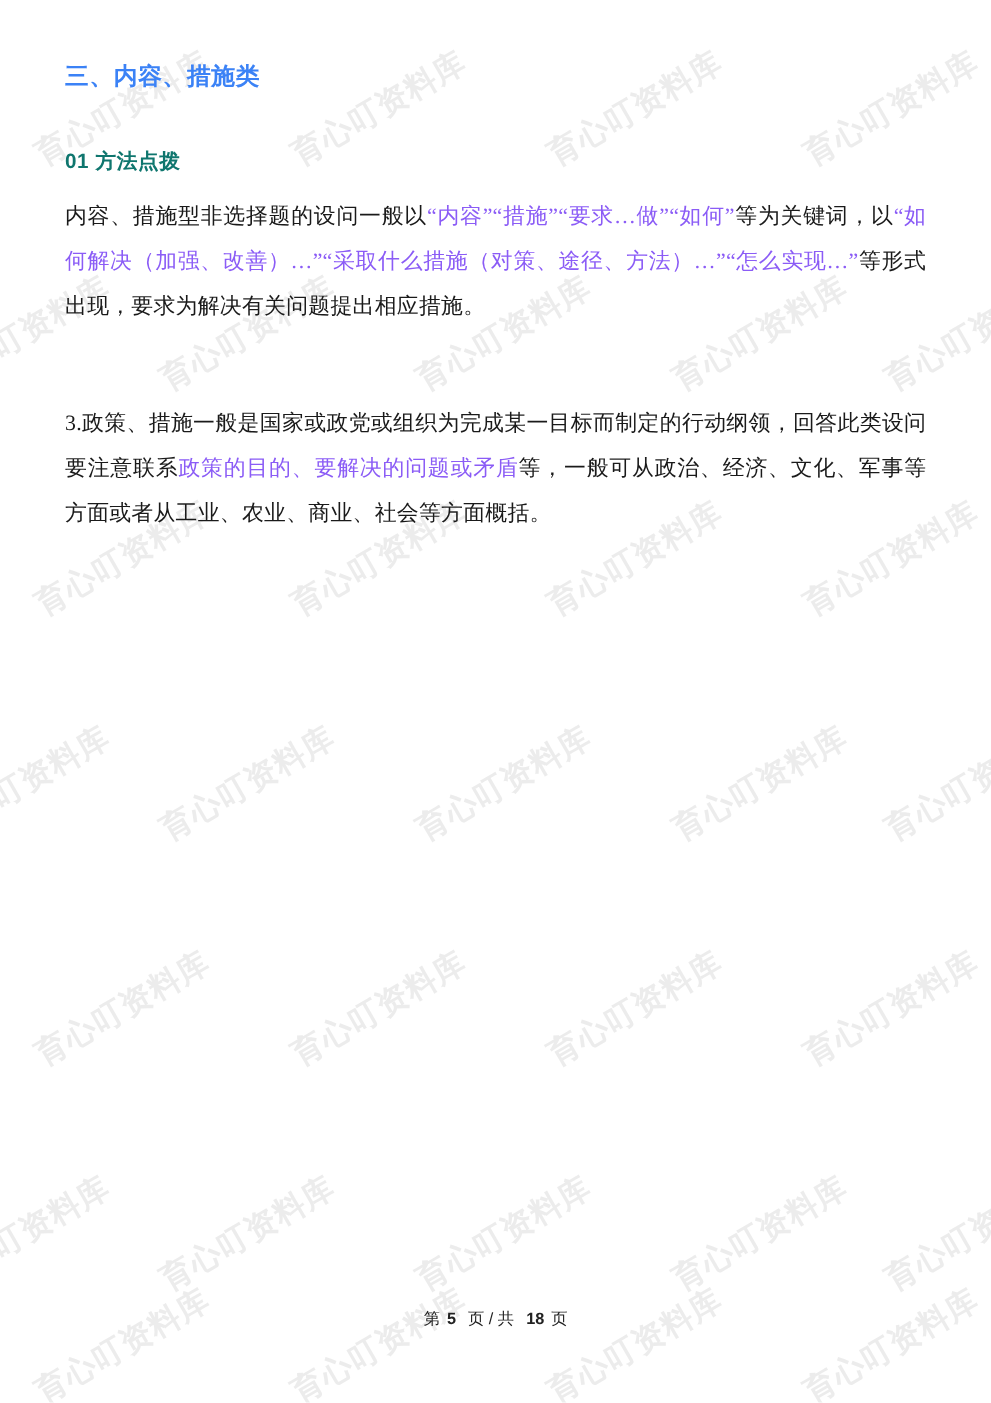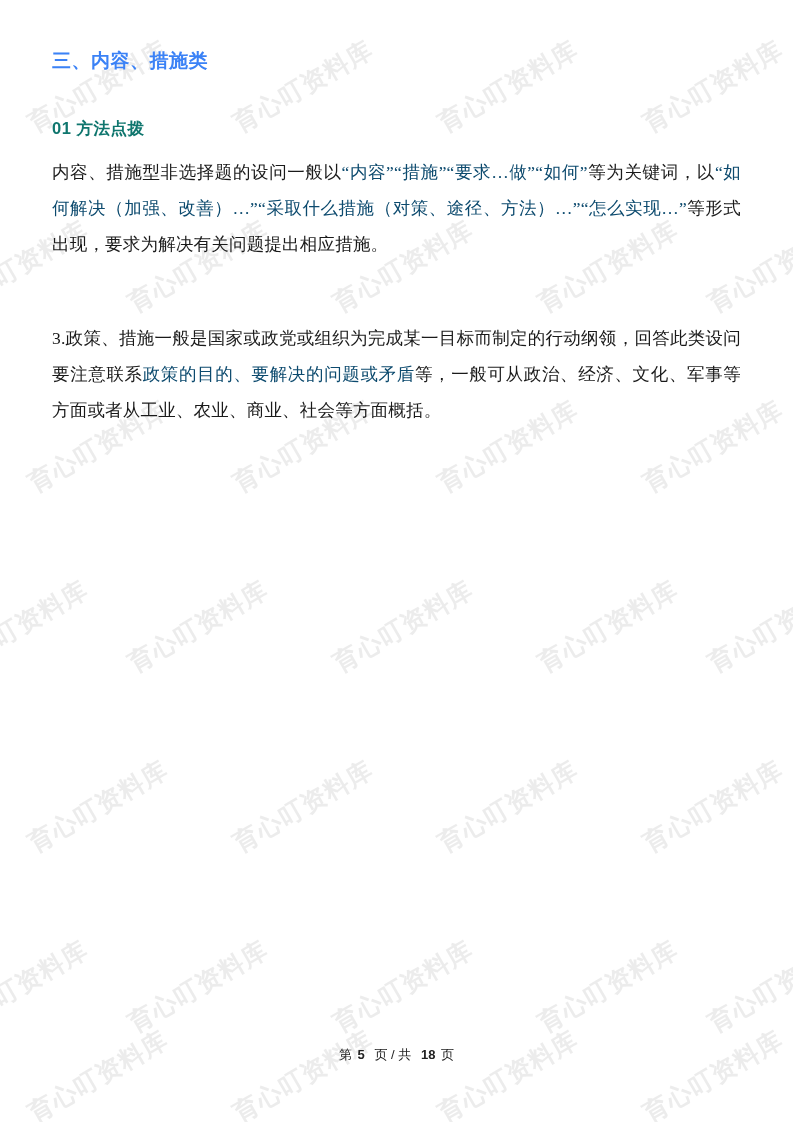--- a/index.html
+++ b/index.html
@@ -67,21 +67,21 @@
     margin: 0;
     text-align: justify;
     text-justify: inter-ideograph;
     letter-spacing: 0.2px;
     color: #1a1a1a;
   }
   p.para + p.para {
     margin-top: 0;
   }
   .red {
-    color: #0c4a6e;
+    color: #8b5cf6;
   }
   .spacer-md { height: 28px; }
   .footer {
     position: absolute;
     left: 0;
     right: 0;
     bottom: 58px;
     text-align: center;
     font-family: "Liberation Sans", "DejaVu Sans", sans-serif;
     font-size: 13px;

